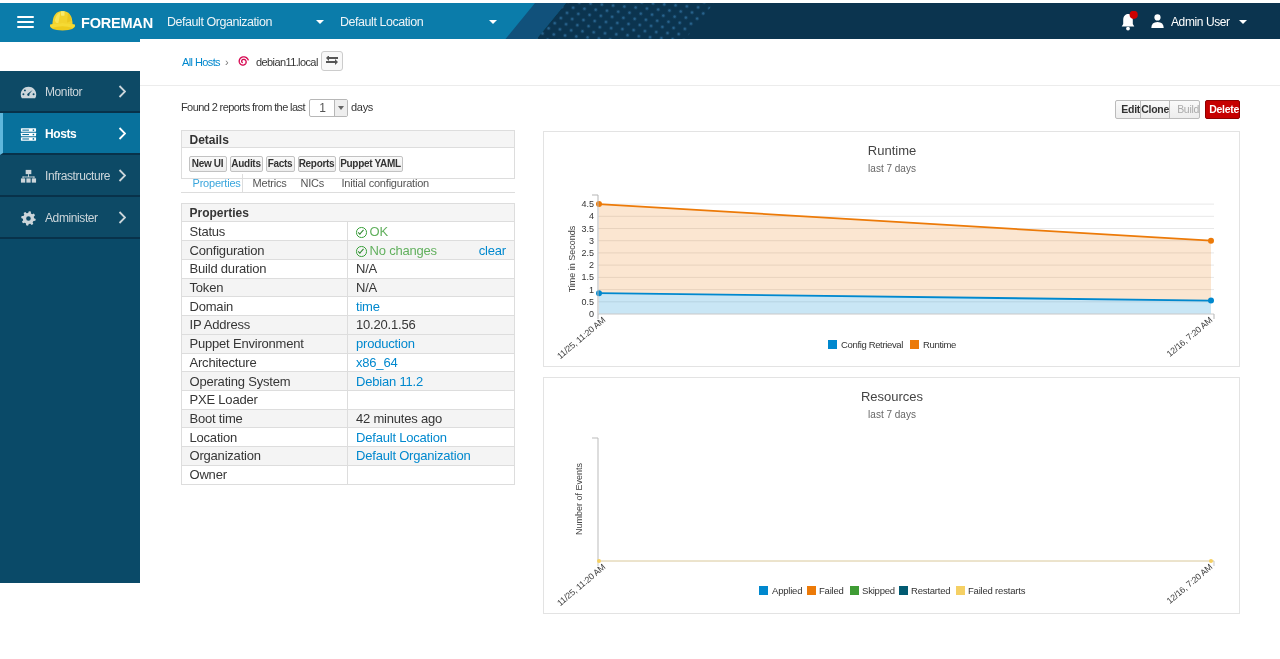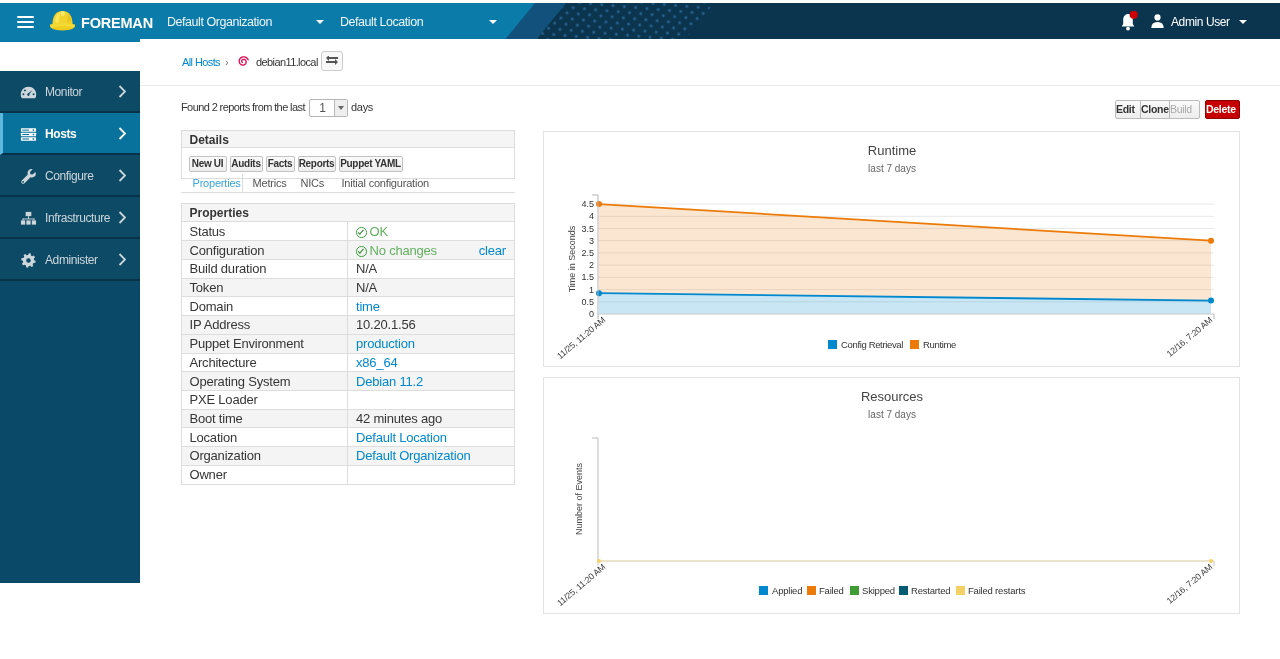--- a/index.html
+++ b/index.html
@@ -34,21 +34,21 @@
 .crumb { position:absolute; top:17px; font-size:11px; letter-spacing:-0.6px; color:#363636; }
 a.crumb { color:#0088ce; }
 a { color:#0088ce; text-decoration:none; }
 
 #toolbar-left { position:absolute; left:41px; top:62px; font-size:11px; letter-spacing:-0.6px; color:#363636; }
 #selbox { position:absolute; left:168.5px; top:60px; width:39px; height:18px; border:1px solid #b7b7b7; border-radius:2px; background:#fff; }
 #selbox .num { position:absolute; left:0; top:0; width:26px; height:16px; text-align:center; font-size:12px; color:#555; line-height:17px; }
 #selbox .dd { position:absolute; right:0; top:0; width:13px; height:16px; background:#eee; border-left:1px solid #b7b7b7; }
 #selbox .dd:after { content:""; position:absolute; left:3px; top:6px; border-left:3.5px solid transparent; border-right:3.5px solid transparent; border-top:4px solid #666; }
 
-.btn { display:inline-block; height:19px; line-height:17px; padding:0; text-align:left; font-size:10.5px; font-weight:bold; letter-spacing:-0.3px; color:#333;
+.btn { display:inline-block; height:19px; line-height:17px; padding:0; text-align:right; font-size:10.5px; font-weight:bold; letter-spacing:-0.3px; color:#333;
   background:linear-gradient(#fafafa,#ededed); border:1px solid #bbb; }
 .btn.disabled { color:#aaa; font-weight:normal; }
 #btngroup { position:absolute; top:61px; left:975px; }
 #btngroup .btn { float:left; margin-left:-1px; }
 #btngroup .btn:first-child { border-radius:2px 0 0 2px; margin-left:0; }
 #btngroup .btn:last-child { border-radius:0 2px 2px 0; }
 .btn.danger { position:absolute; top:61px; left:1065px; width:35px; background:#c60000; border-color:#8e0000; color:#fff; border-radius:2px; }
 
 
 #details-card { position:absolute; left:40.5px; top:90.5px; width:334.5px; border:1px solid #ddd; background:#fff; }
@@ -146,29 +146,20 @@
             <rect x="2.5" y="8.5" width="7" height="1.1"></rect>
             <rect x="2.5" y="13.2" width="7" height="1.1"></rect>
             <circle cx="14.2" cy="4.3" r="0.9"></circle>
             <circle cx="14.2" cy="9" r="0.9"></circle>
             <circle cx="14.2" cy="13.7" r="0.9"></circle>
           </g>
         </svg>
         <span class="lbl">Hosts</span>
         <svg class="chev" width="8" height="13" viewBox="0 0 8 13">
           <path d="M1.5 1 L7 6.5 L1.5 12" stroke="#fff" stroke-width="1.8" fill="none"></path>
-        </svg>
-      </div>
-    <div class="sideitem">
-        <svg class="icn" viewBox="0 0 18 18">
-          <path fill="#ccd6db" d="M16.2 4.2 L13.4 7 L11 6.6 L10.6 4.2 L13.4 1.4 C12 0.9 10.3 1.2 9.2 2.3 C8 3.5 7.7 5.3 8.3 6.8 L1.9 13.2 C1.1 14 1.1 15.3 1.9 16.1 C2.7 16.9 4 16.9 4.8 16.1 L11.2 9.7 C12.7 10.3 14.5 10 15.7 8.8 C16.8 7.7 17.1 6 16.2 4.2 Z M3.3 15.7 A1 1 0 1 1 3.3 13.7 A1 1 0 0 1 3.3 15.7 Z"></path>
-        </svg>
-        <span class="lbl">Configure</span>
-        <svg class="chev" width="8" height="13" viewBox="0 0 8 13">
-          <path d="M1.5 1 L7 6.5 L1.5 12" stroke="#ccd6db" stroke-width="1.8" fill="none"></path>
         </svg>
       </div>
     <div class="sideitem">
         <svg class="icn" viewBox="0 0 18 18">
           <g fill="#ccd6db">
             <rect x="6" y="2" width="6" height="4.5"></rect>
             <rect x="1" y="11" width="4.5" height="4.5"></rect>
             <rect x="6.75" y="11" width="4.5" height="4.5"></rect>
             <rect x="12.5" y="11" width="4.5" height="4.5"></rect>
             <rect x="8.5" y="6.5" width="1" height="3"></rect>

